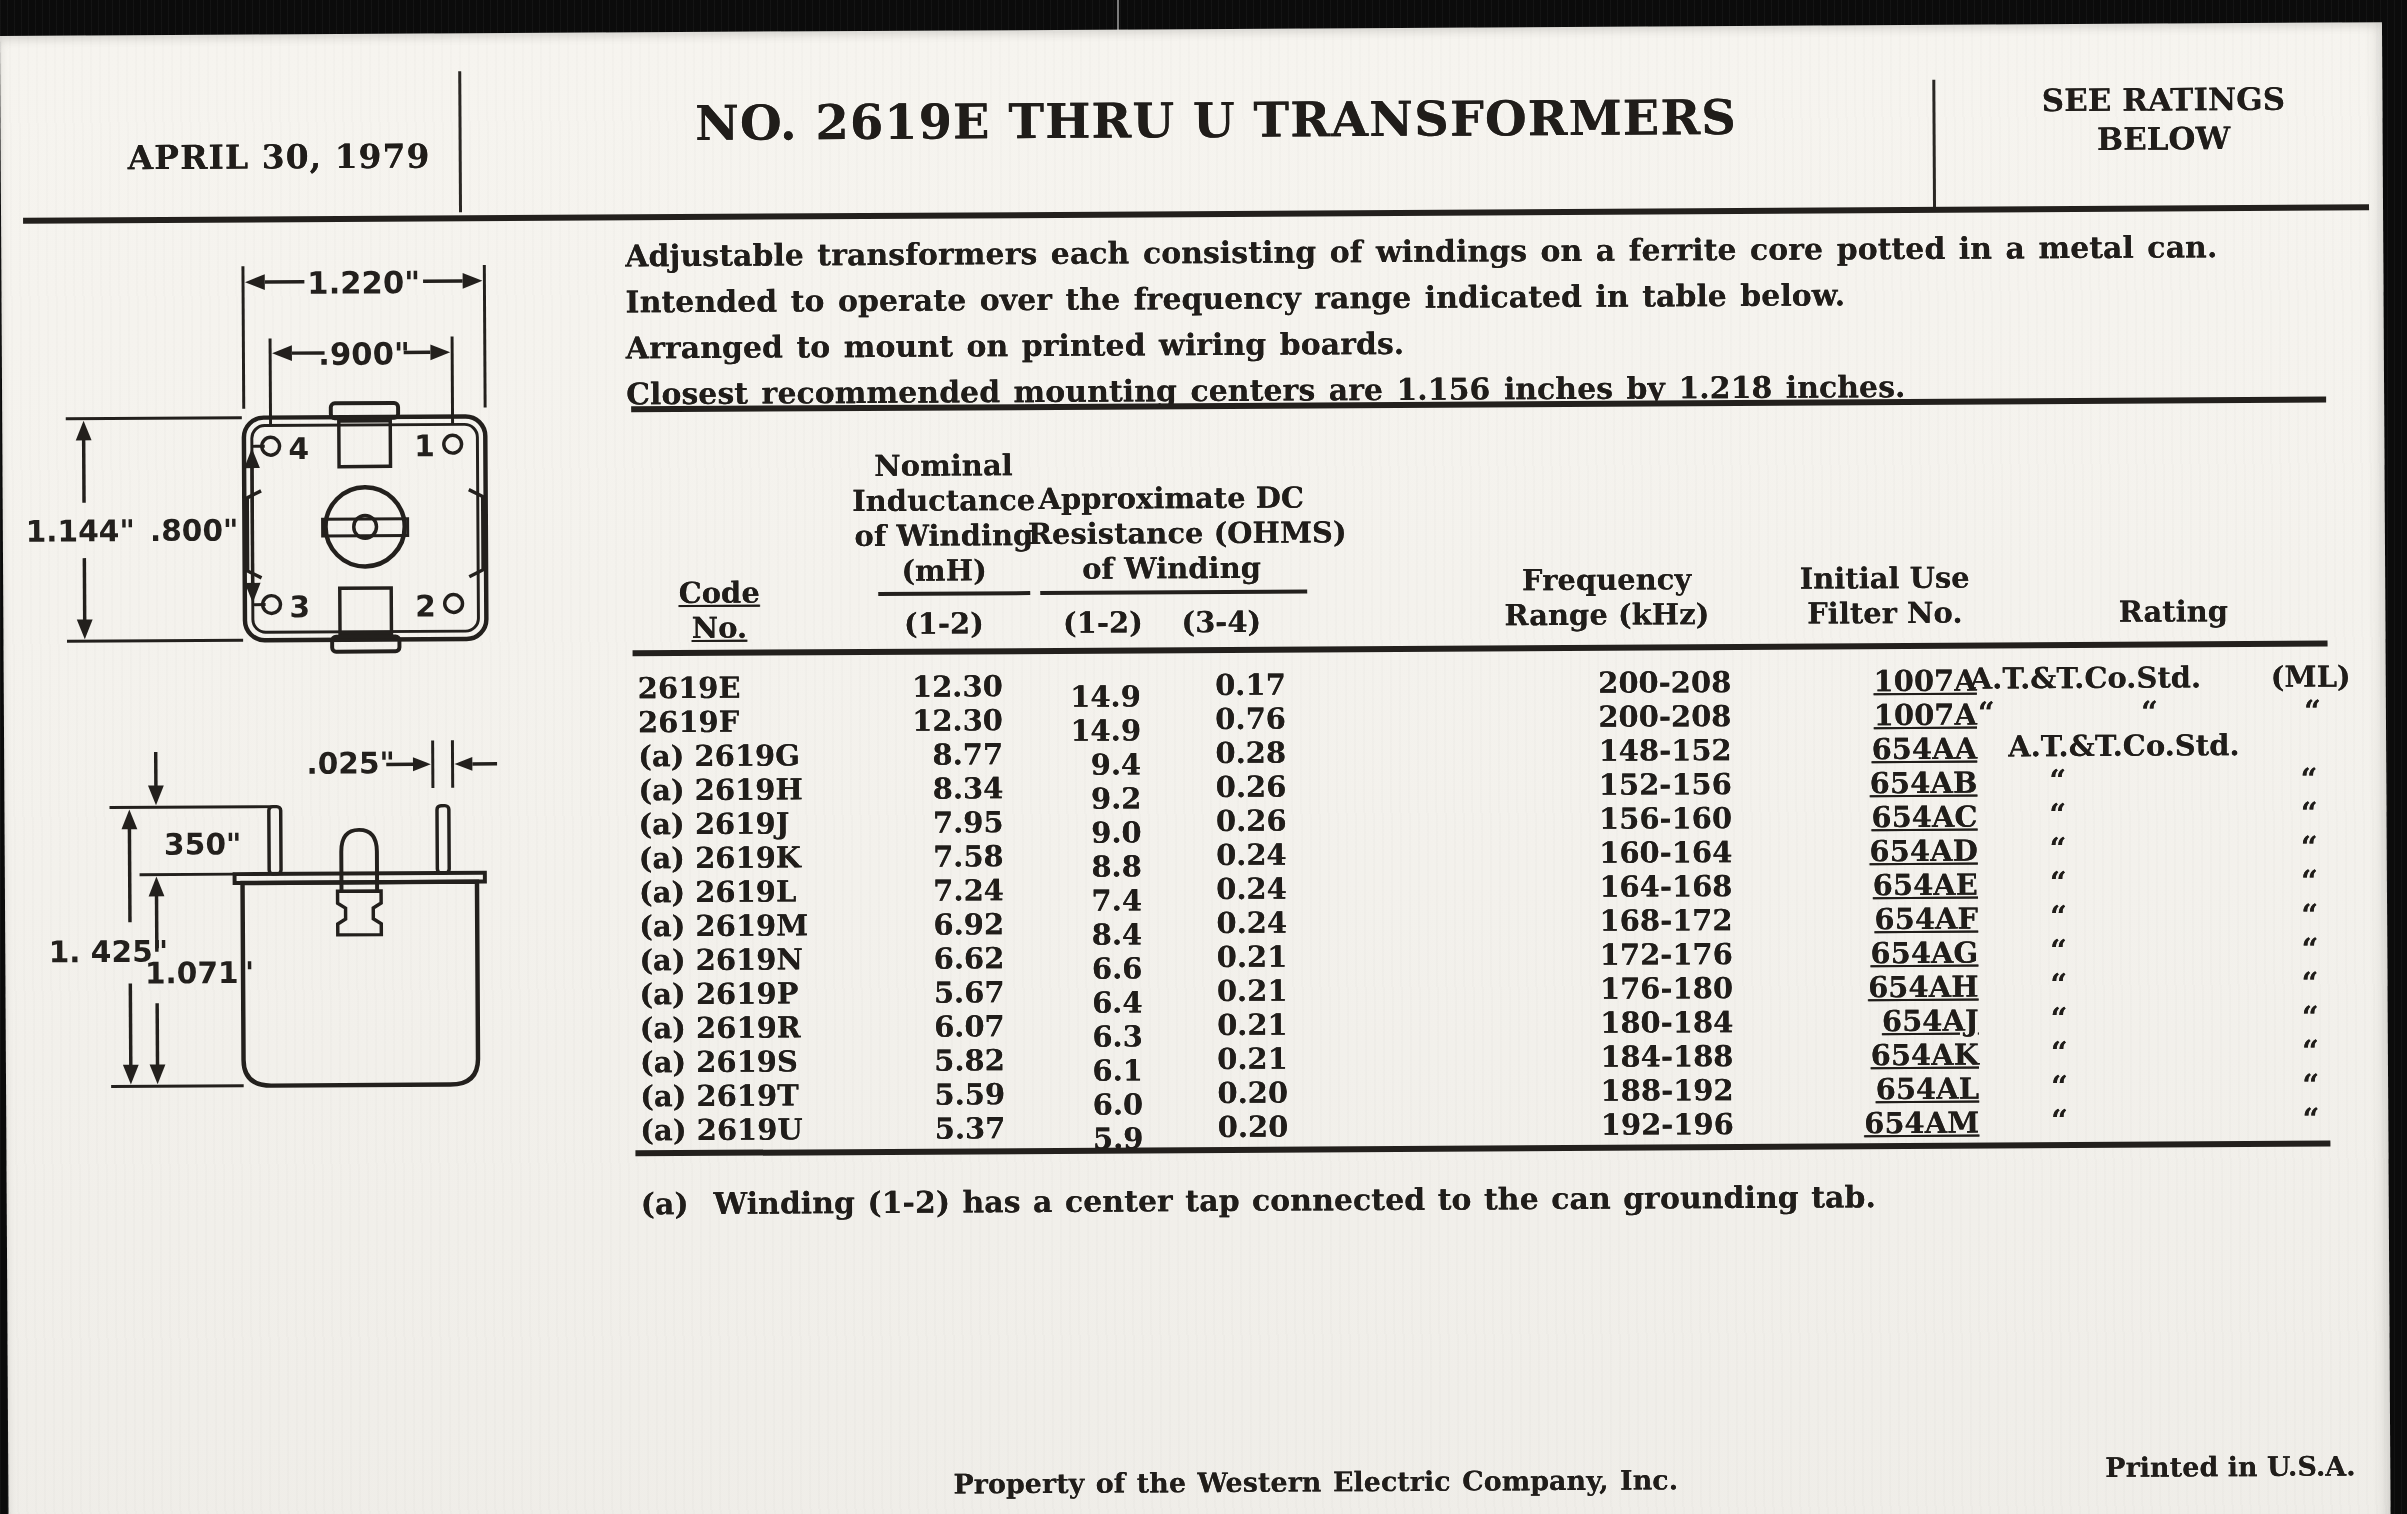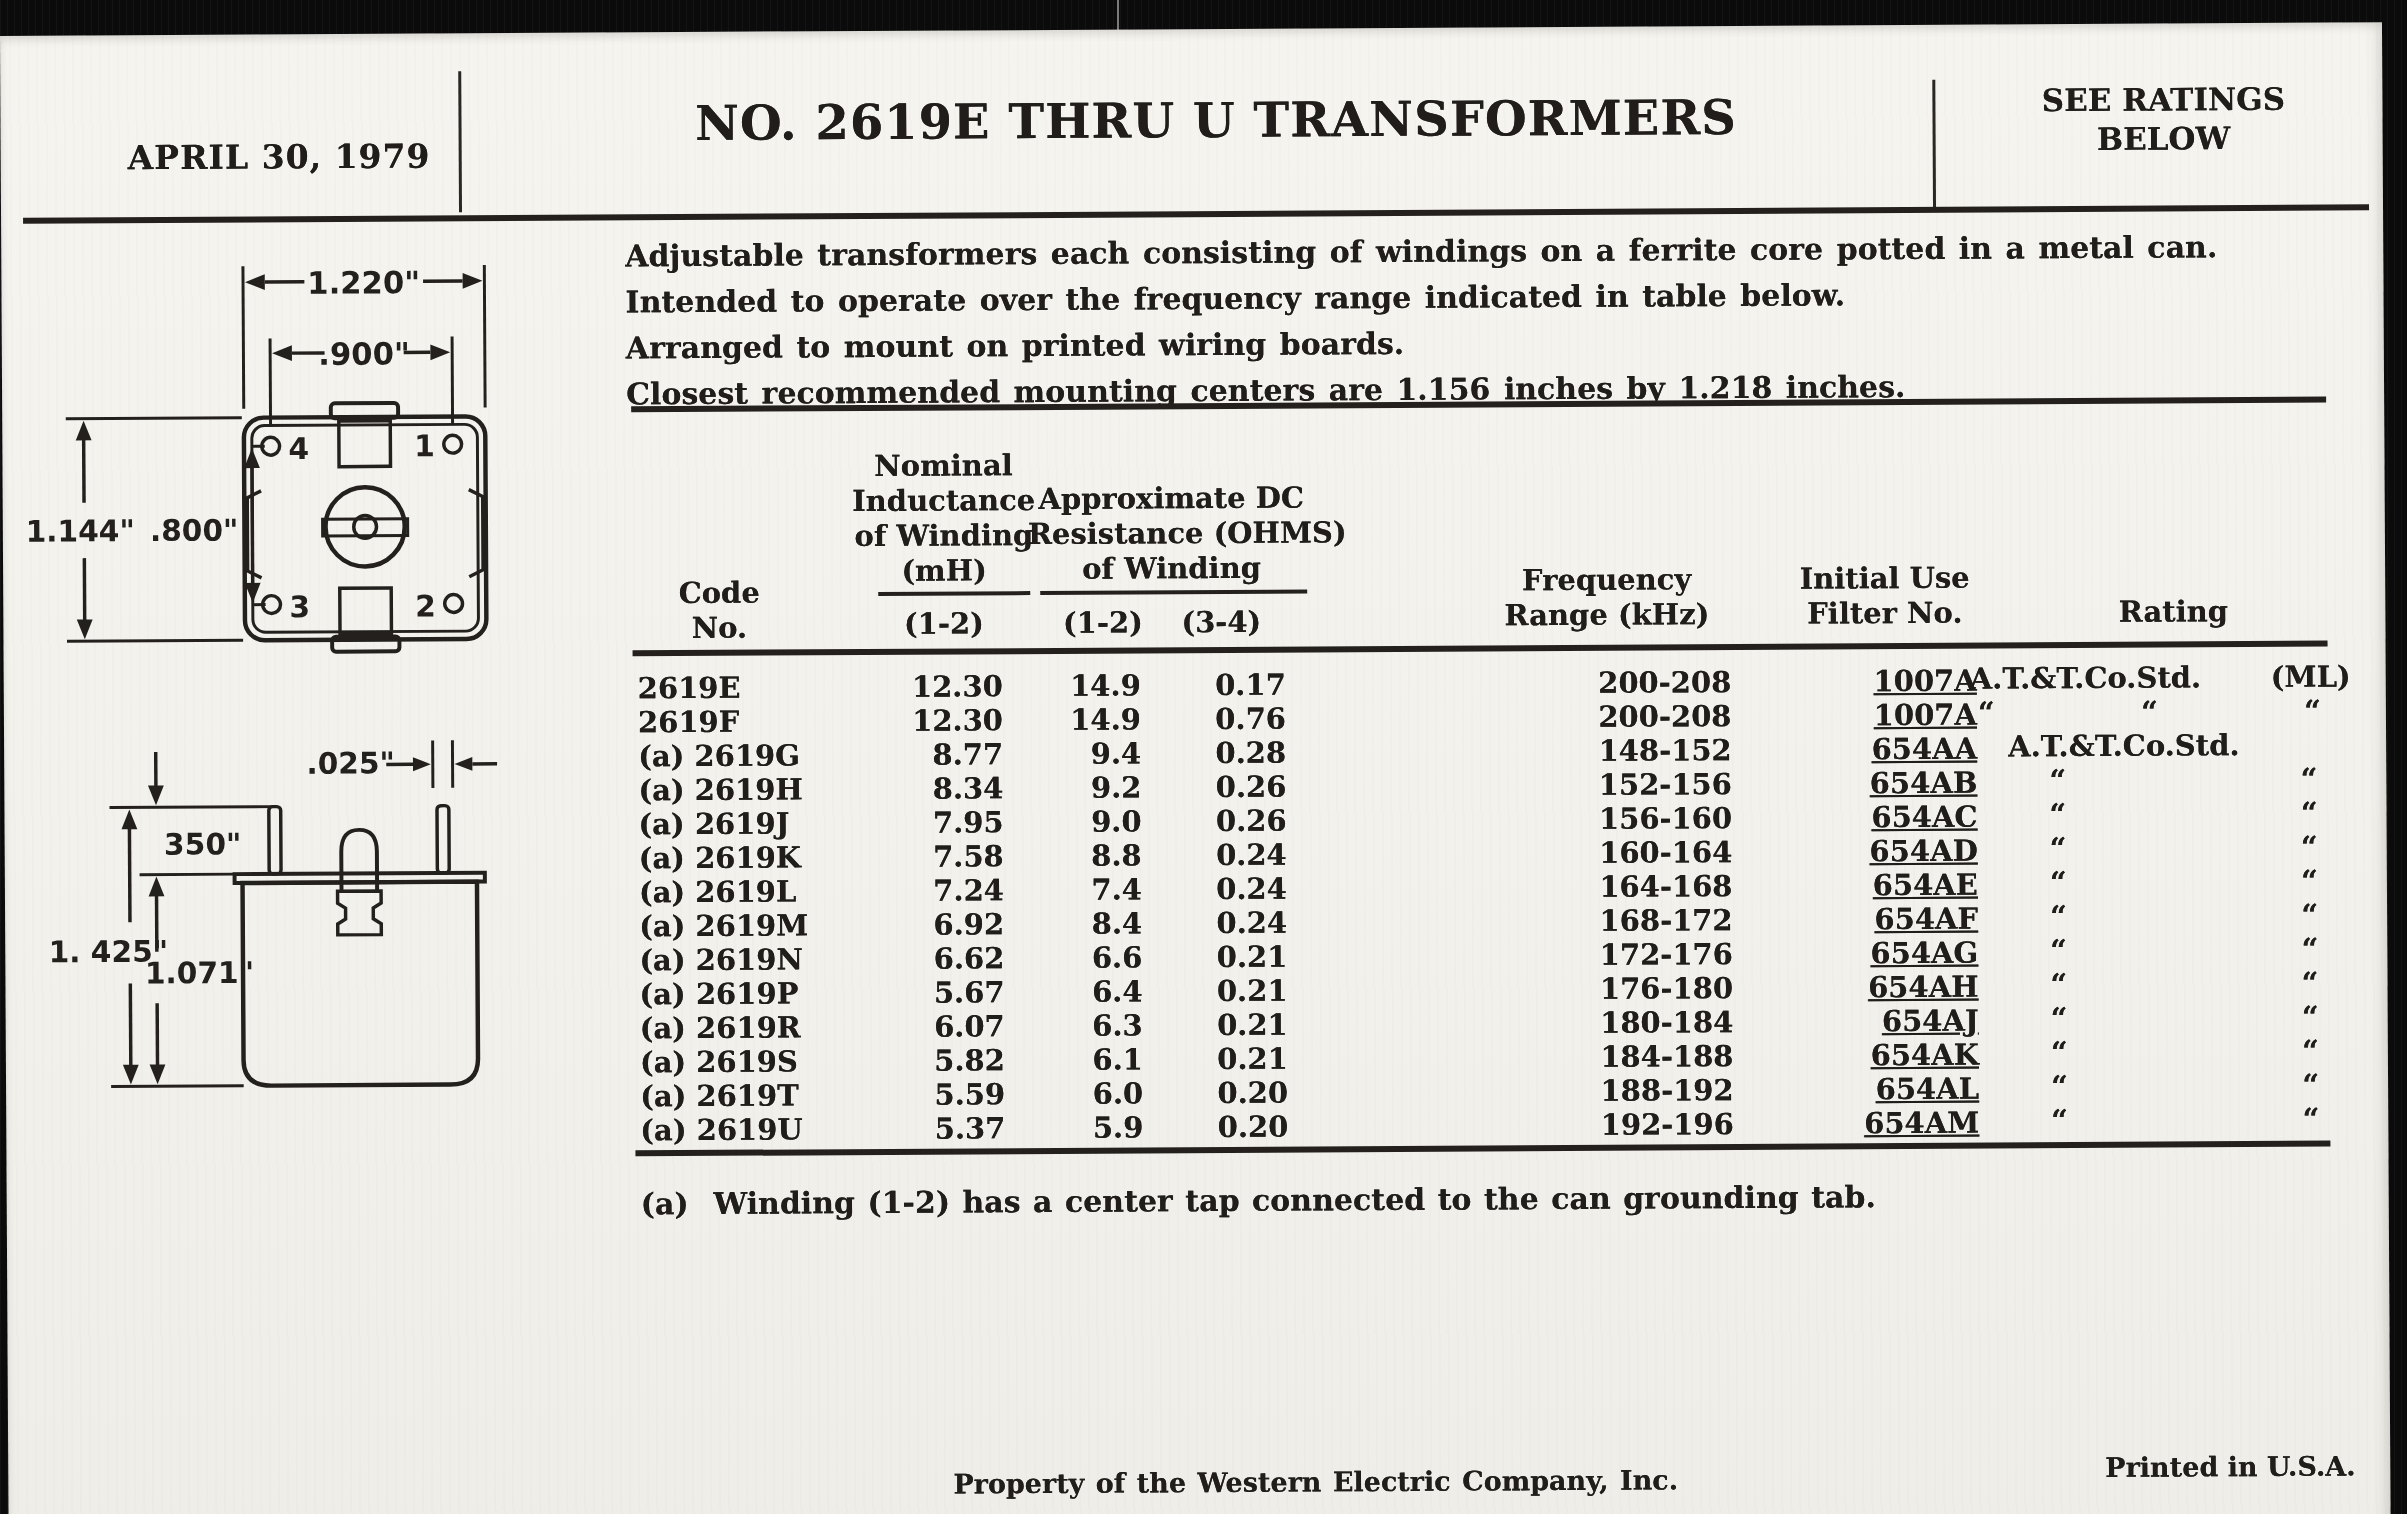--- a/index.html
+++ b/index.html
@@ -36,21 +36,21 @@
   .desc{left:624px;top:201px;font-size:30px;line-height:46px;word-spacing:3px;}
   .desc div{white-space:nowrap;}
   
   .spec-table{position:absolute;left:629px;top:374px;width:1742px;height:792px;}
   .spec-table .t{font-size:29px;}
   .hgroup{text-align:center;line-height:35px;white-space:normal;}
   .trow{position:relative;height:34px;}
   .cell{position:absolute;top:0;font-size:29px;font-weight:bold;text-shadow:0 0 0.6px rgba(32,29,26,0.85);box-sizing:border-box;}
   .c-code{left:5px;width:158px;text-align:left;}
   .c-l12{left:234px;width:136px;text-align:right;}
-  .c-r12{left:381px;width:127px;text-align:right;}
+  .c-r12{left:381px;width:127px;text-align:right;margin-top:11px;}
   .c-r34{left:524px;width:129px;text-align:right;}
   .c-freq{left:945px;width:174px;text-align:center;}
   .c-filt{left:1208px;width:136px;text-align:right;text-decoration:underline;}
   .c-rate{left:1337px;width:381px;display:flex;}
   .c-rate.full_ml{justify-content:space-between;}
   .c-rate.full{padding-left:38px;}
   .c-rate.ditto3{justify-content:space-between;padding-left:8px;padding-right:30px;}
   .c-rate.ditto2{justify-content:space-between;padding-left:79px;padding-right:34px;}
   .c-rate span{line-height:30px;}
   
@@ -180,21 +180,21 @@
     <polygon fill="#23201d" points="133,152 125,172 141,172"></polygon>
     <line class="ln" x1="133" y1="168" x2="133" y2="228" stroke-width="3.5"></line>
     <text x="176" y="260" font-size="30" text-anchor="middle">1.071"</text>
     <line class="ln" x1="133" y1="280" x2="133" y2="348" stroke-width="3.5"></line>
     <polygon fill="#23201d" points="133,362 125,342 141,342"></polygon>
   </svg>
 
   <div class="spec-table">
     <div class="rule" style="left:0;top:0;width:1695px;height:6px;"></div>
 
-    <div class="t hgroup" style="left:8px;top:170px;width:158px;">
+    <div class="t hgroup" style="left:8px;top:170px;width:158px;text-decoration:underline;">
       <div>Code</div>
       <div>No.</div>
     </div>
     <div class="t hgroup" style="left:193px;top:44px;width:238px;">
       <div>Nominal</div>
       <div>Inductance</div>
       <div>of Winding</div>
       <div>(mH)</div>
     </div>
     <div class="t hgroup" style="left:396px;top:78px;width:287px;">

